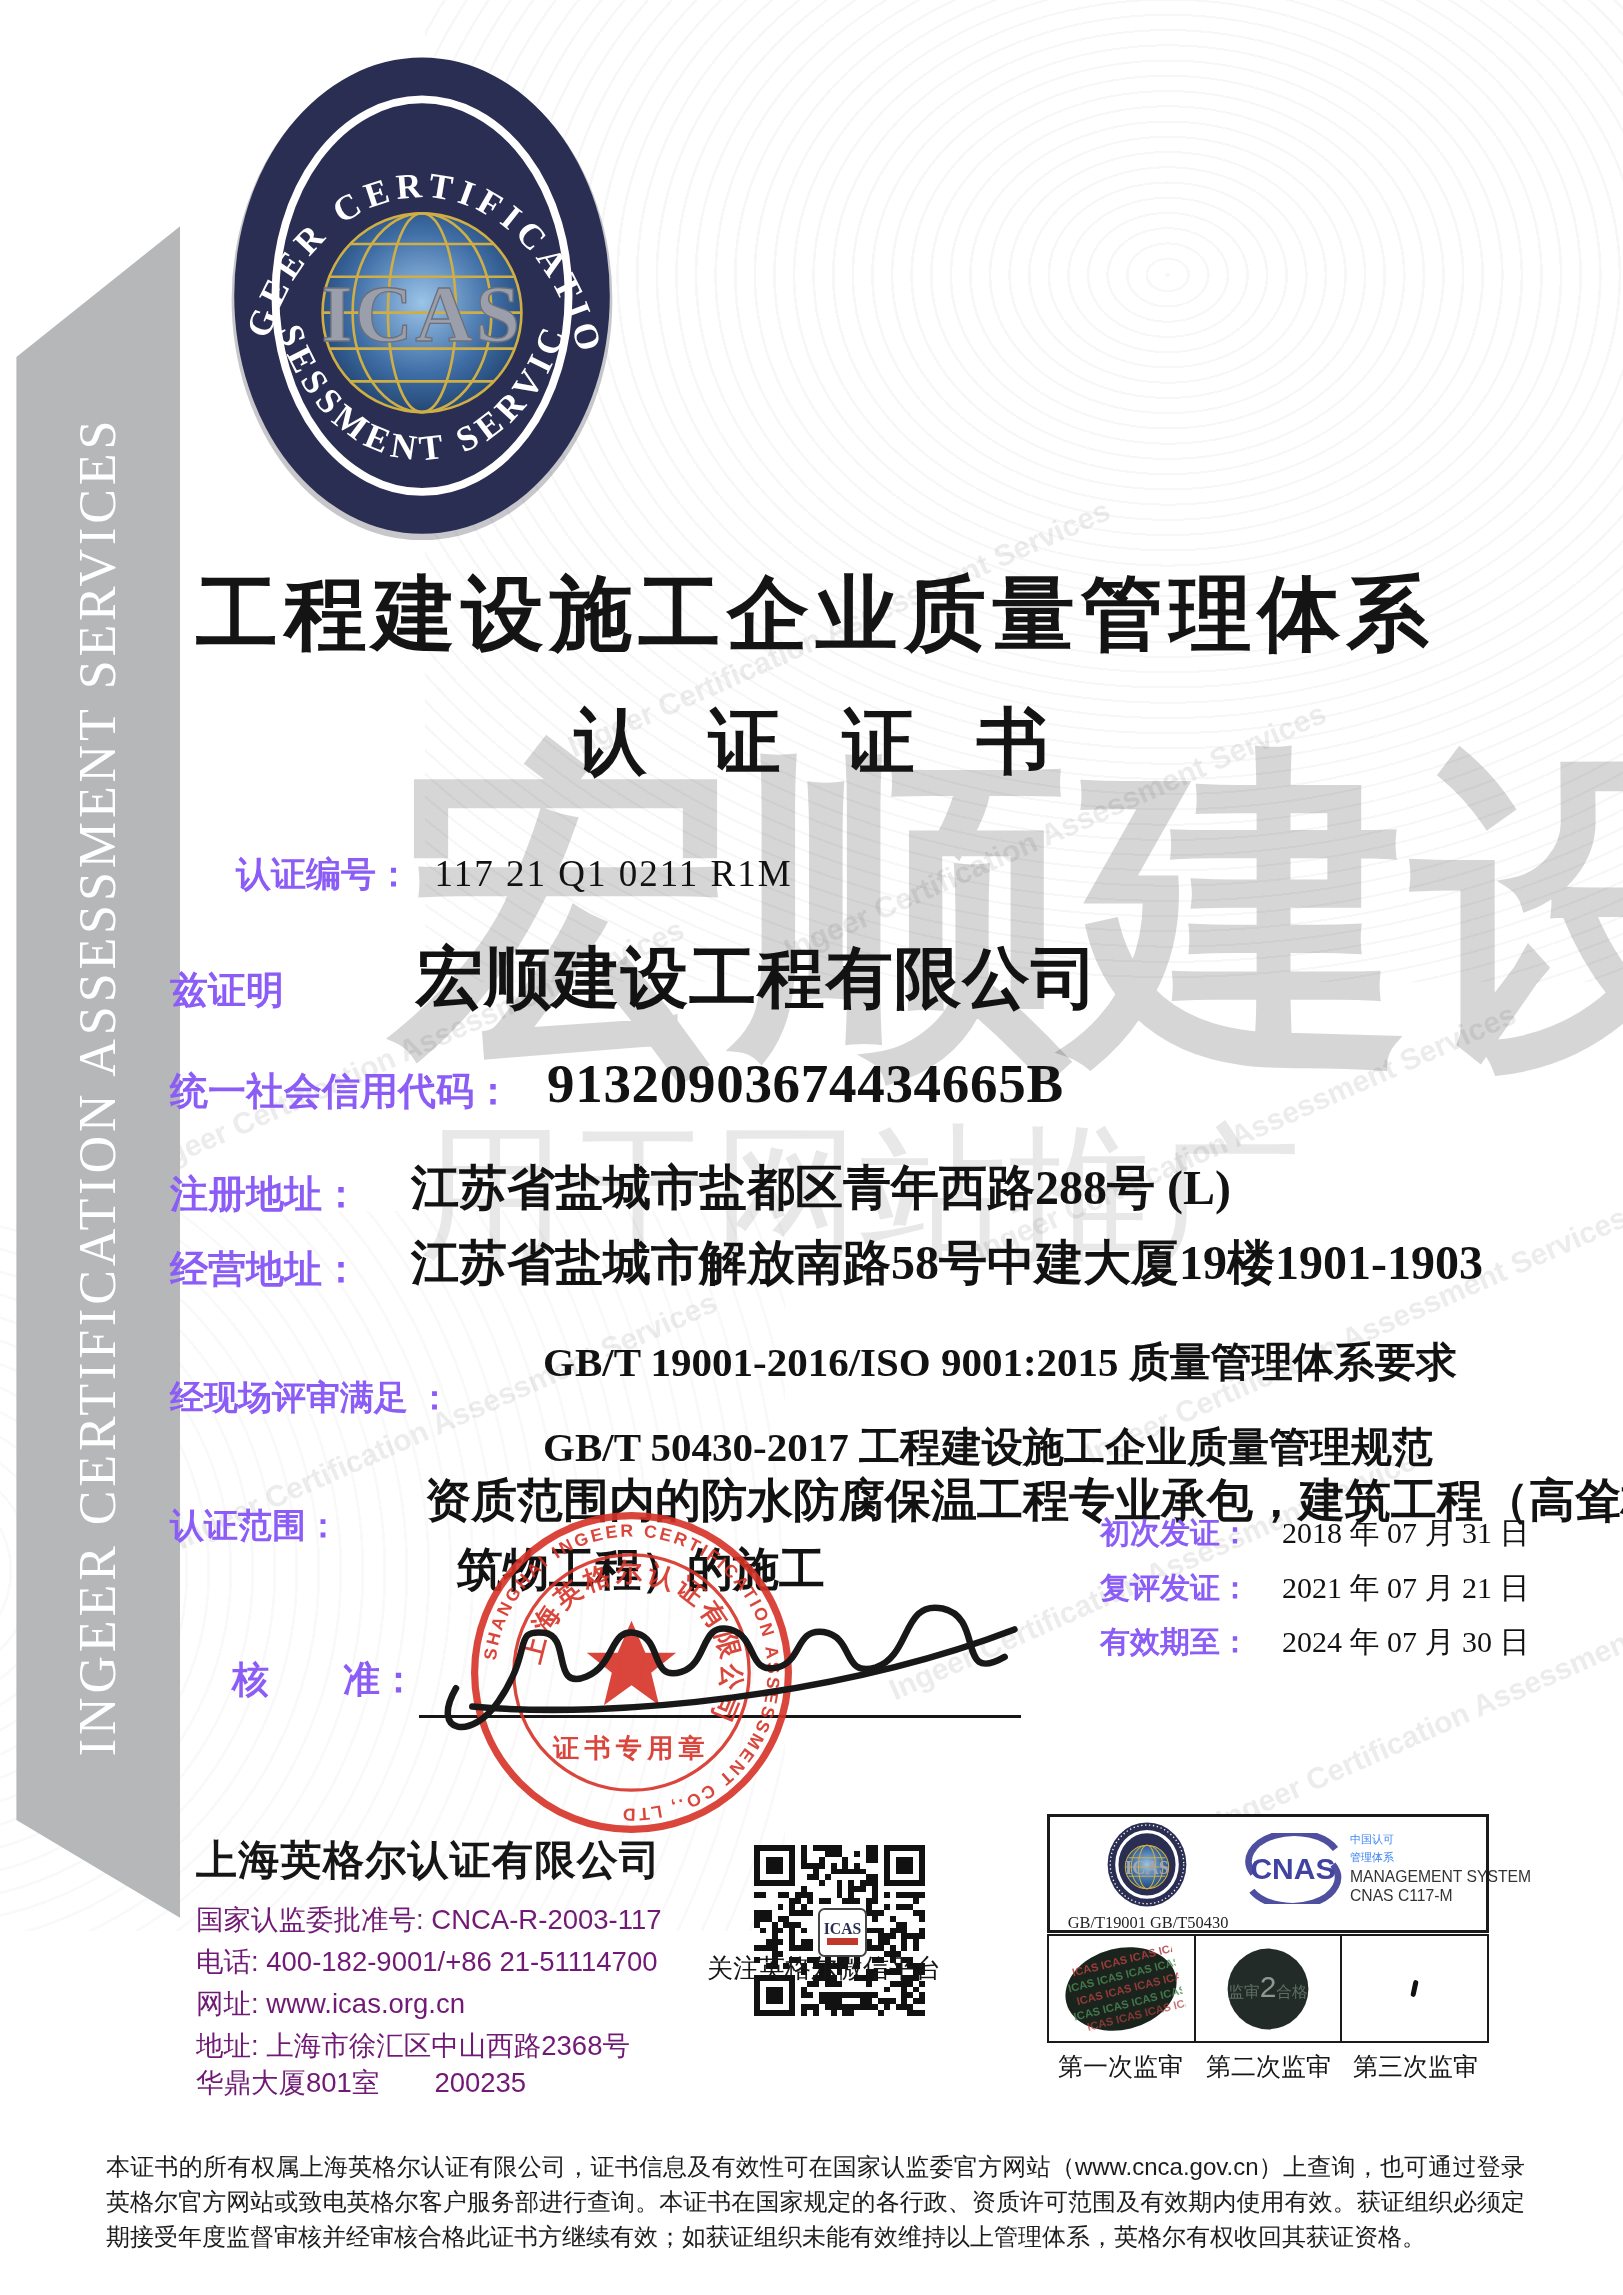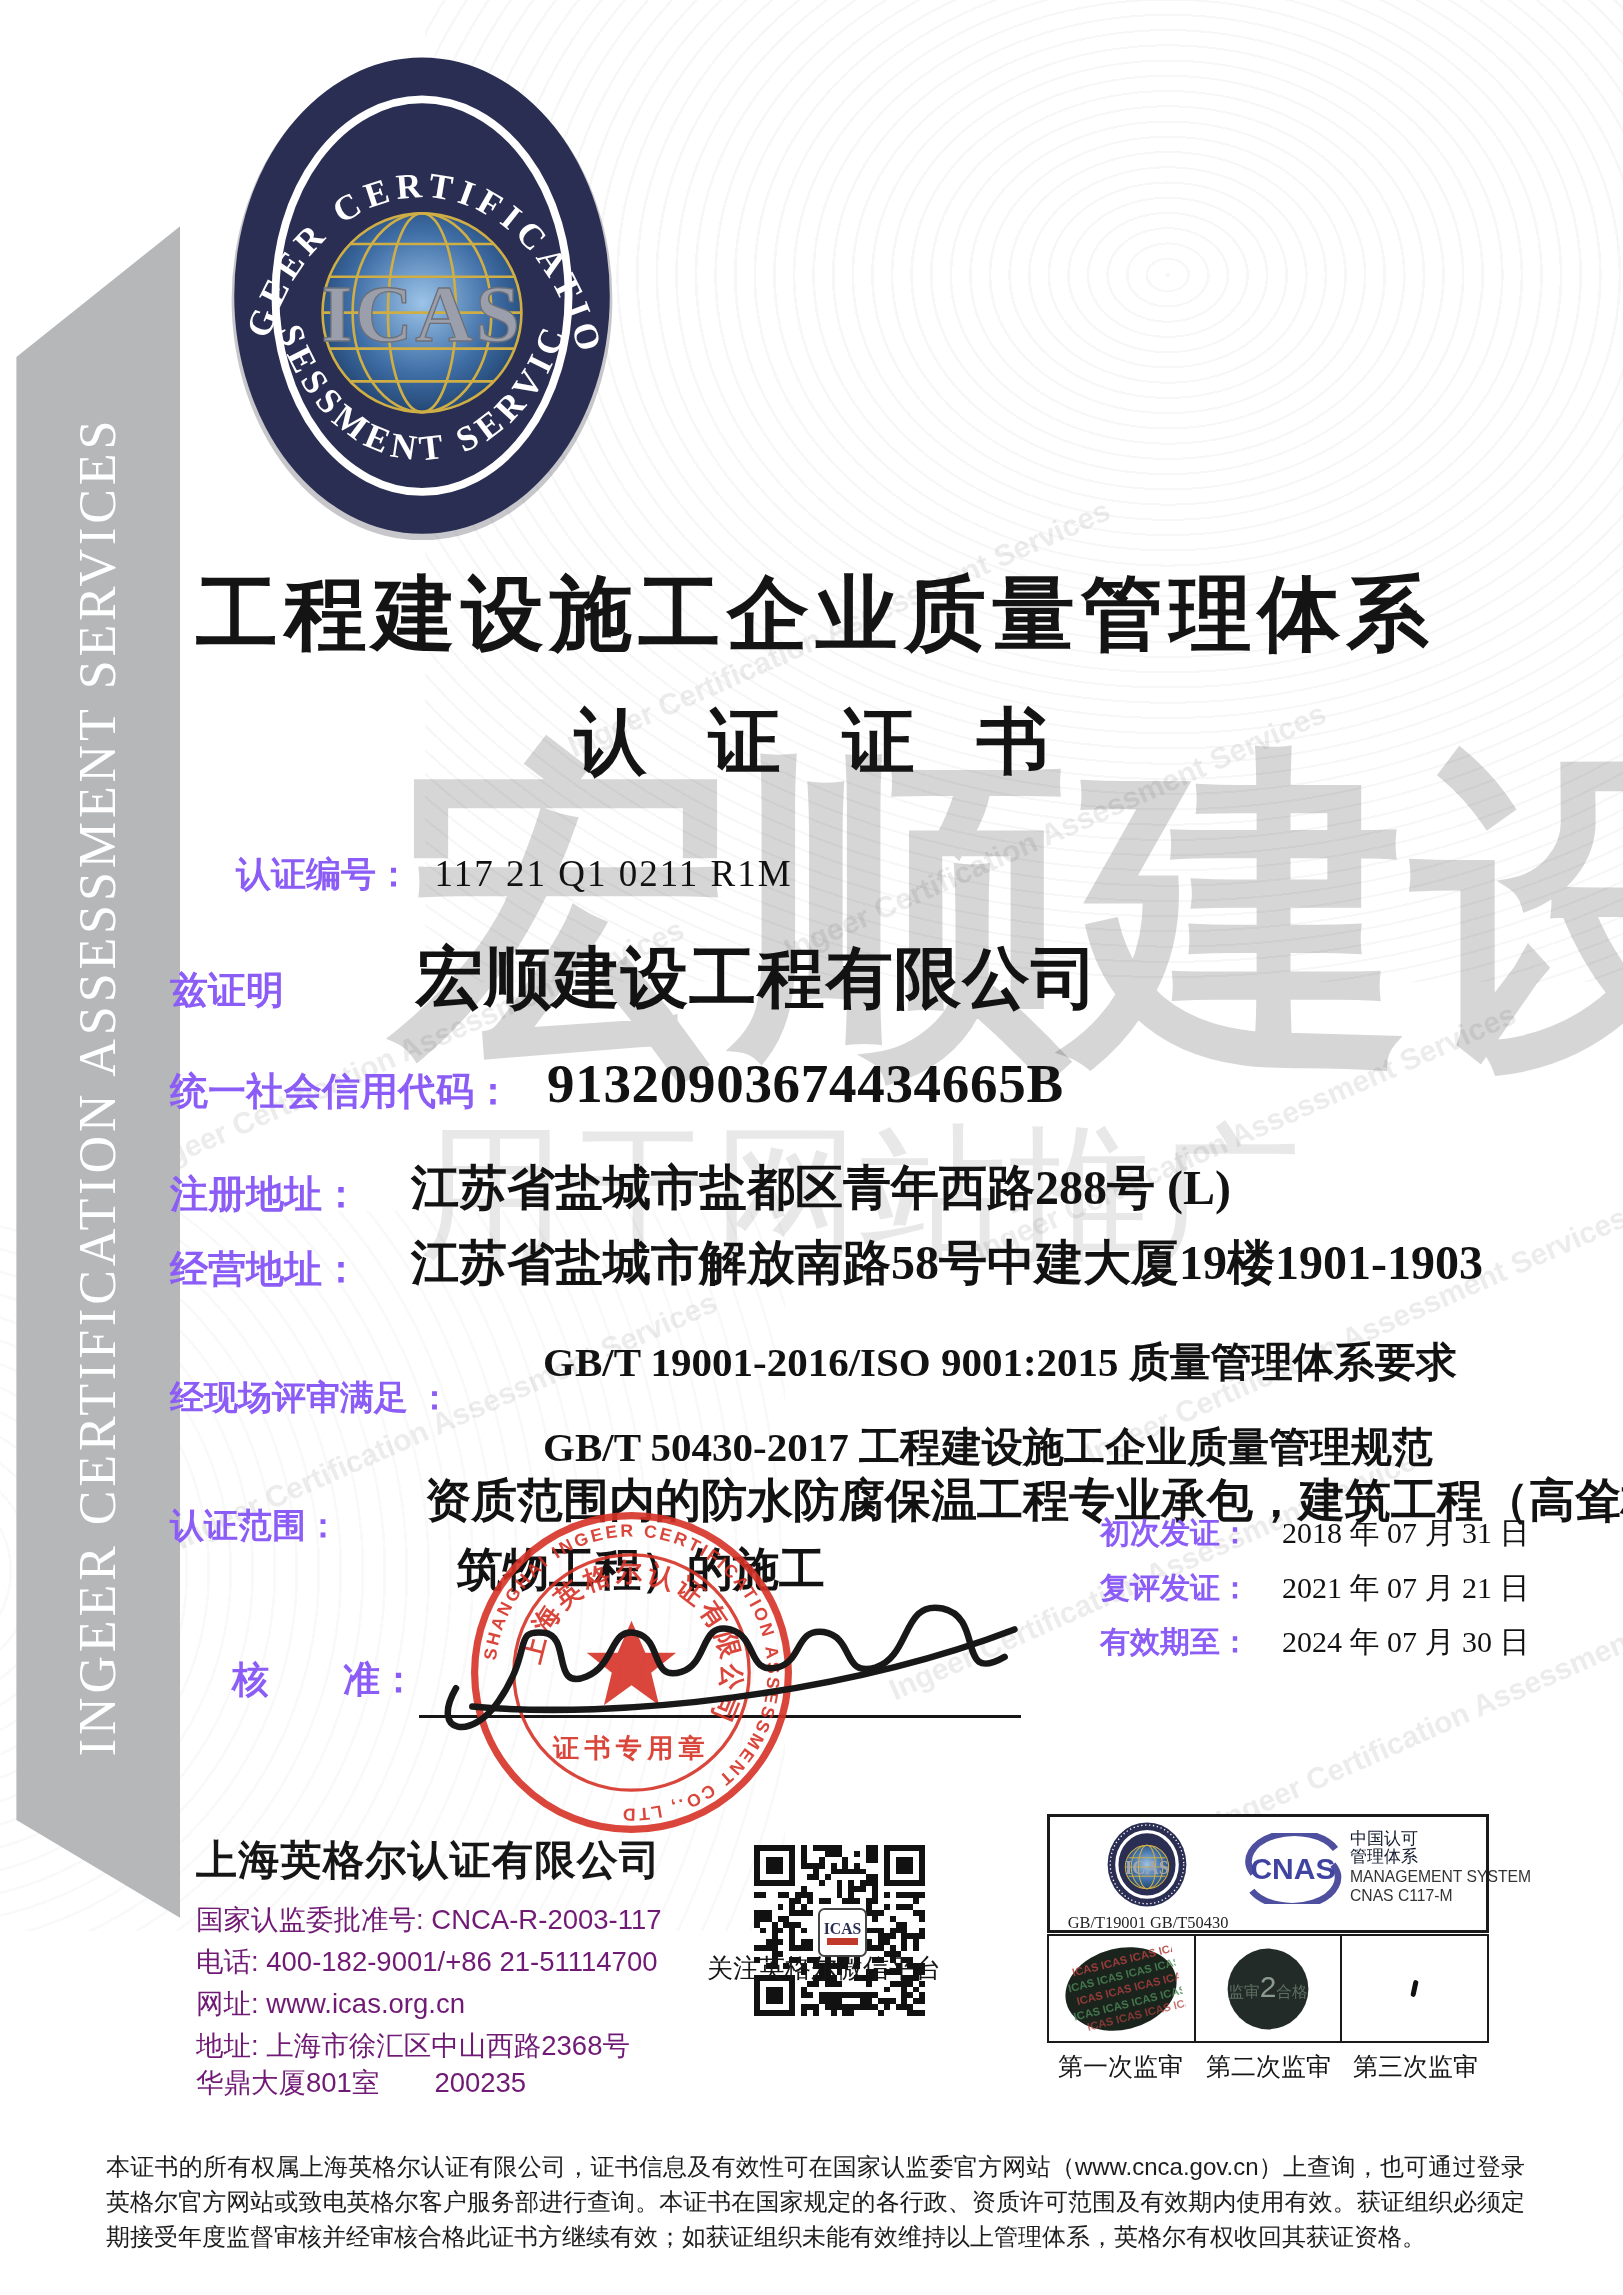--- a/index.html
+++ b/index.html
@@ -69,21 +69,21 @@
   .qr-logo .icas-t{font-family:"Liberation Serif","DejaVu Serif",serif;font-weight:bold;font-size:15.7px;color:#2a2e52;line-height:17px;}
   .qr-logo .icas-bar{width:31px;height:6.5px;background:#c0392b;margin-top:1.3px;}
   .qr-caption{left:707px;top:1951px;width:262px;font-size:26px;z-index:4;white-space:nowrap;}
   
   .logo-box{left:1047px;top:1814px;width:442px;height:119px;border:3.9px solid #1a1a1a;box-sizing:border-box;z-index:4;background:#fff;}
   .icas-mini{left:1105px;top:1821px;width:84px;height:92px;z-index:5;}
   .icas-mini-cap{left:1066px;top:1913px;width:164px;text-align:center;font-family:"Liberation Serif","DejaVu Serif",serif;
     font-size:16.4px;color:#222;z-index:5;white-space:nowrap;}
   .cnas-logo{left:1244px;top:1833px;width:98px;height:71px;z-index:5;}
   .cnas-text{left:1350px;top:1830px;z-index:5;color:#333;}
-  .cnas-text .s{font-size:17px;line-height:18.3px;color:#0f172a;}
+  .cnas-text .s{font-size:11px;line-height:18.3px;color:#3b82f6;}
   .cnas-text .b{font-size:15.7px;line-height:19.6px;color:#333;}
   .audit-grid{left:1047px;top:1934px;width:442px;height:109px;border:2.6px solid #1a1a1a;box-sizing:border-box;
     display:flex;z-index:4;background:#fff;}
   .audit-cell{flex:1;border-right:2.6px solid #1a1a1a;position:relative;display:flex;align-items:center;justify-content:center;}
   .audit-cell:last-child{border-right:none;}
   .audit-label{top:2050px;width:147px;text-align:center;font-size:25px;z-index:4;white-space:nowrap;}
   .tick{width:5.2px;height:17px;background:#111;border-radius:2.6px;transform:rotate(12deg);}
   
   .footer{left:106px;top:2150px;width:1419px;font-size:24px;line-height:1.45;text-align:justify;color:#1c1c1c;z-index:4;}
 </style>

